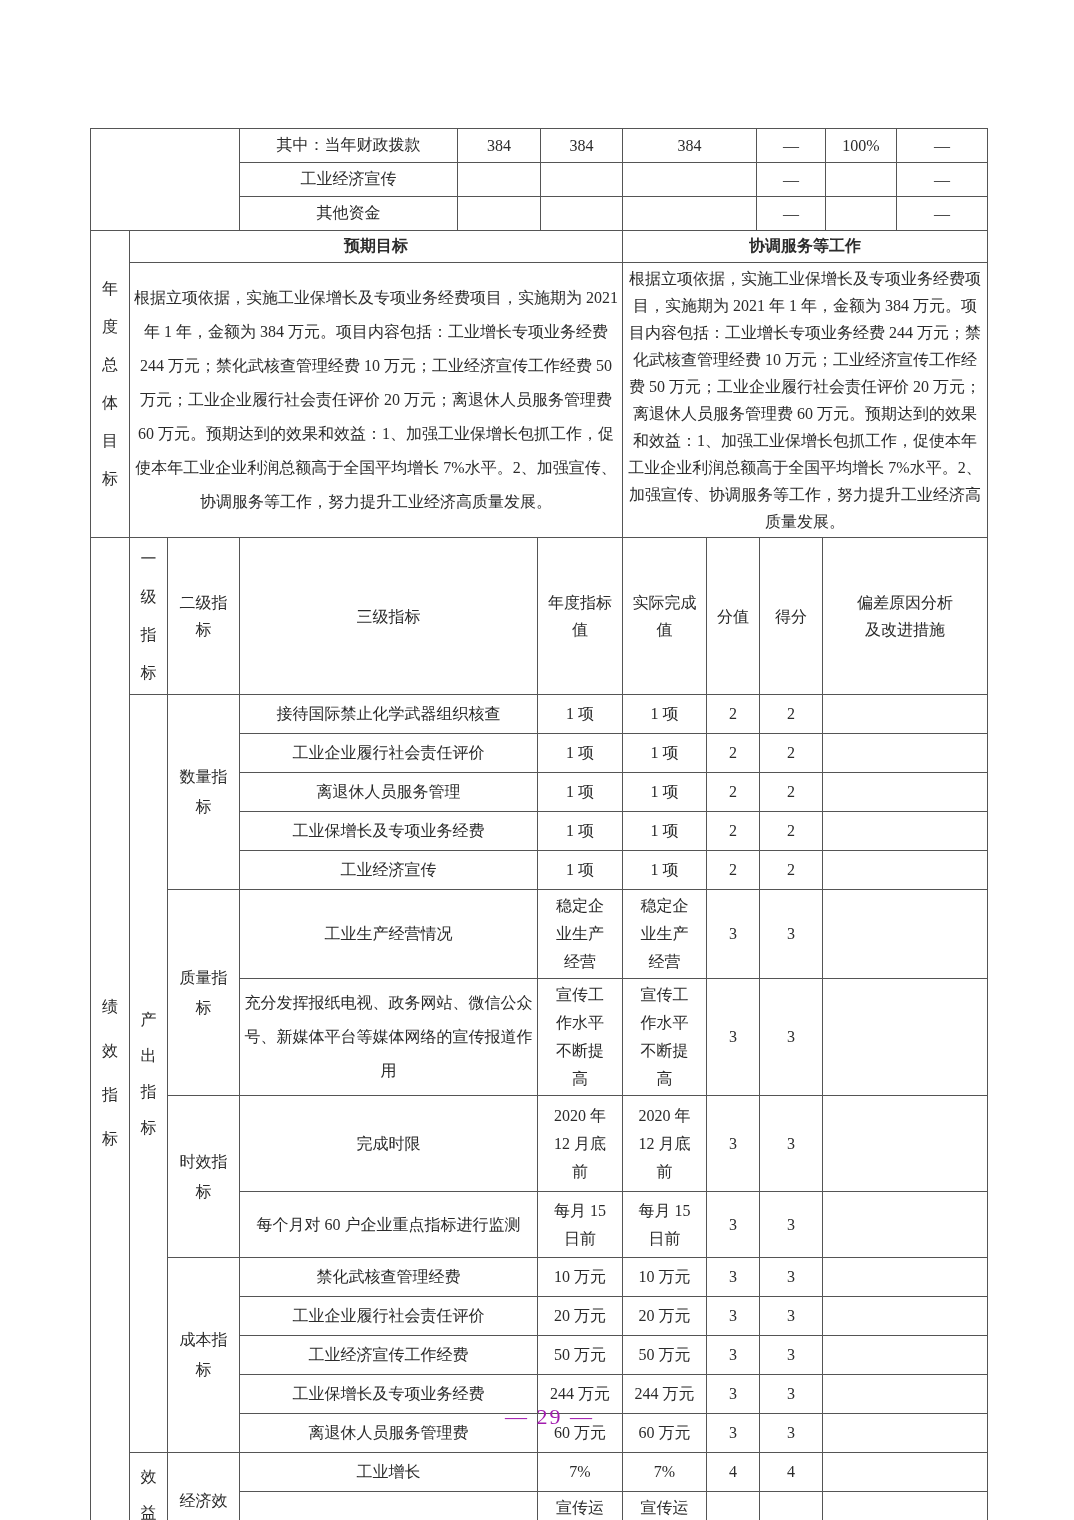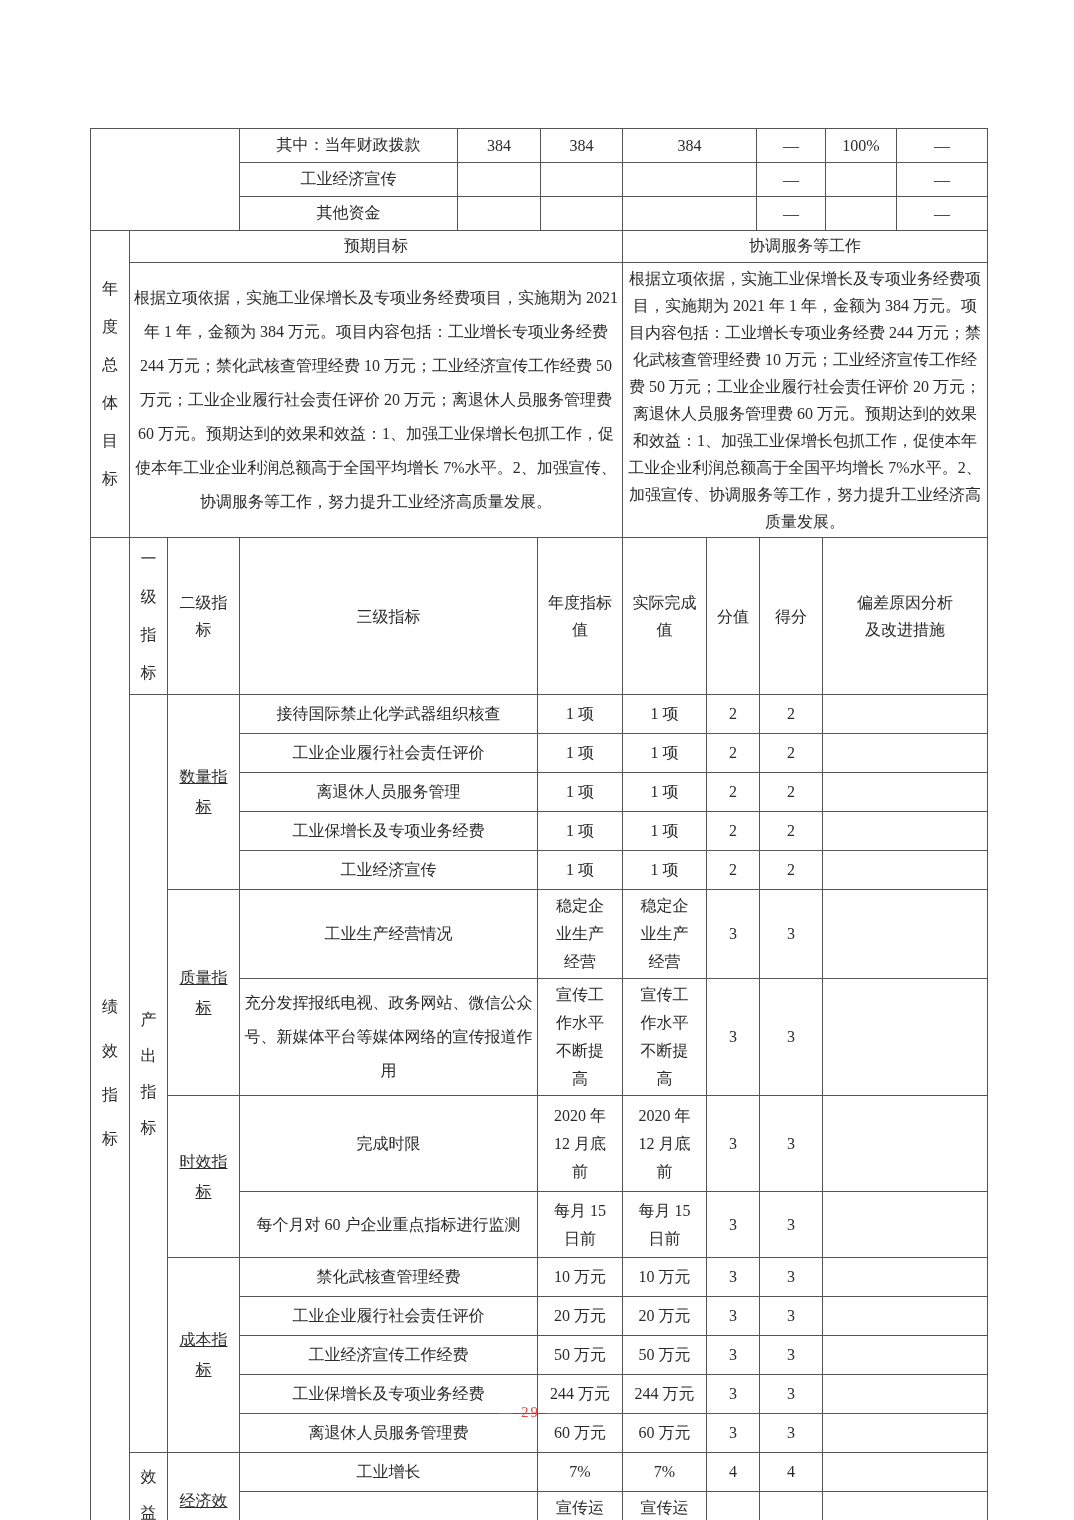--- a/index.html
+++ b/index.html
@@ -24,40 +24,40 @@
   tr.r28{height:28px;}
   tr.r84{height:84px;}
   tr.r112{height:112px;}
   tr.r96{height:96px;}
   tr.r66{height:66px;}
   
   td.blank{border-bottom:1px solid #555;}
   td.flabel{font-size:15.5px;}
   td.fval{font-size:15px;}
   td.dash{color:#888;font-size:15px;}
-  td.ghead{font-size:15.5px;}
+  td.ghead{font-size:15.5px;font-weight:bold;}
   td.para{
     text-align:justify;text-align-last:center;vertical-align:top;
     padding:9px 14px 0 14px;font-size:15.5px;
   }
   td.pl{line-height:34px;}
   td.pr{line-height:27px;}
   td.vlabel{white-space:pre-line;line-height:38px;font-size:16px;padding:0;}
   td.perf{line-height:44px;}
   td.l1{line-height:36px;}
   td.ch{font-size:15px;line-height:27px;white-space:pre-line;padding:0 2px;}
-  td.l2{font-size:15.5px;line-height:30px;white-space:pre-line;padding:0 2px;text-decoration:underline;}
+  td.l2{font-size:15.5px;line-height:30px;white-space:pre-line;padding:0 2px;}
   td.l3{text-align:left;padding:0 6px 0 12px;line-height:34px;font-size:16px;margin-top:32px;}
   td.val{text-align:left;padding:0 2px 0 10px;white-space:pre-line;line-height:28px;font-size:16px;}
   td.score{text-align:right;padding-right:11px;font-size:15px;}
   td.got{text-align:right;padding-right:17px;font-size:15px;}
   td.dev{padding:0;}
   .footer{
-    position:absolute;left:82px;top:1404px;width:897px;
-    text-align:center;font-size:15px;color:#ef4444;letter-spacing:2px;
+    position:absolute;left:101px;top:1404px;width:897px;
+    text-align:center;font-size:22px;color:#a21caf;letter-spacing:2px;
   }
 </style>
 </head>
 <body>
 
 <div class="doc">
 
   <table class="t">
     <colgroup>
       <col style="width:149px">

